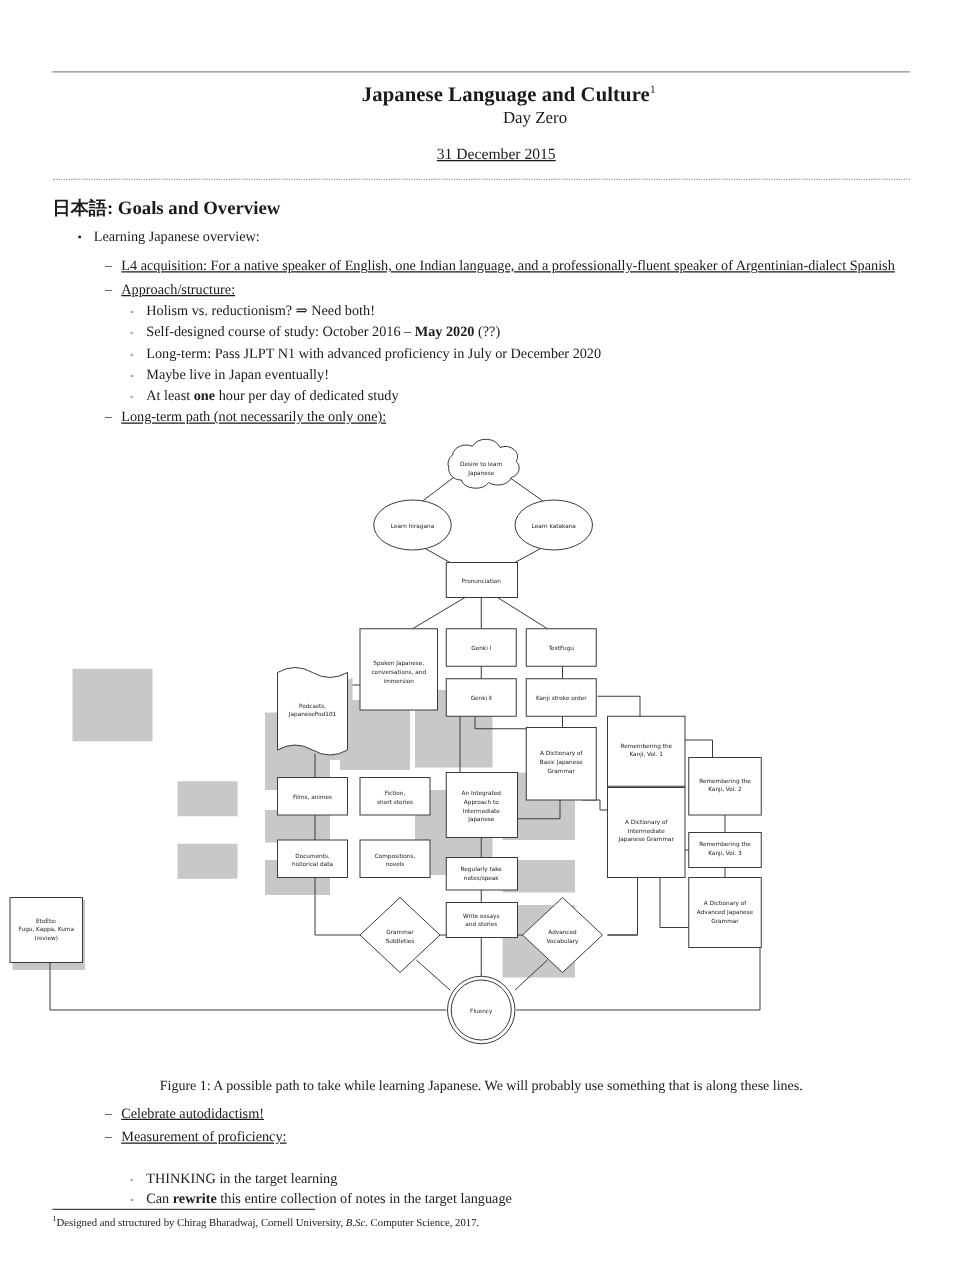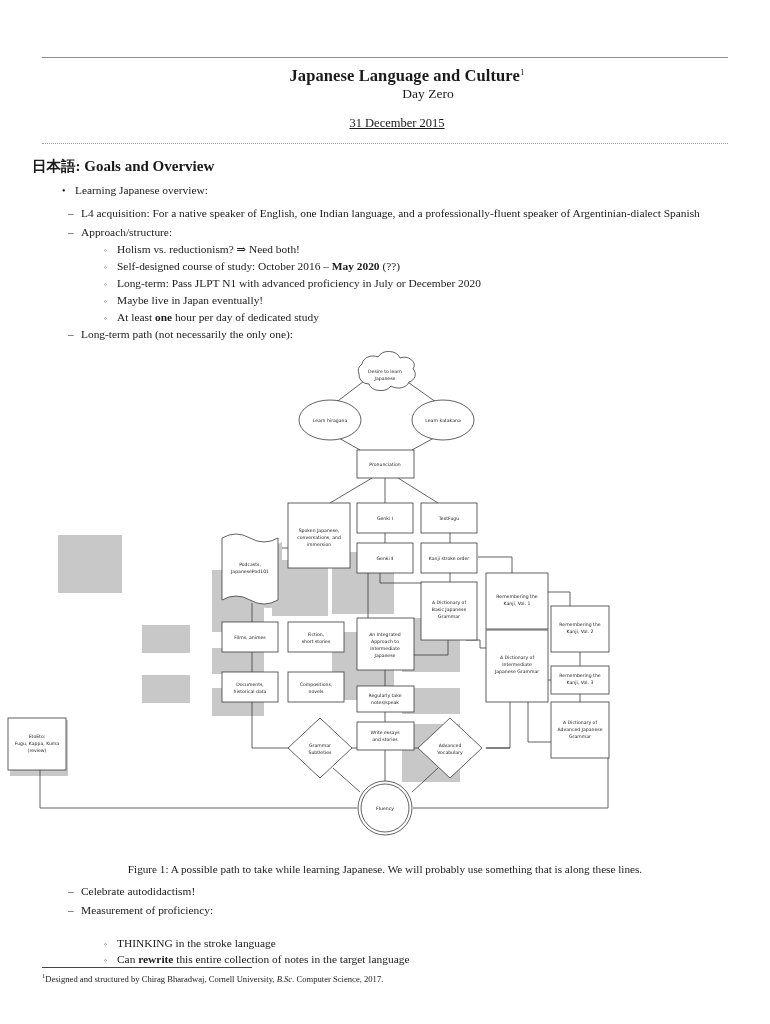--- a/index.html
+++ b/index.html
@@ -61,39 +61,39 @@
     left: 12px; top: 116px;
     width: 770px;
     text-align: center;
     font-size: 12.5px;
     text-decoration: underline;
   }
 
   
   .section-head {
     position: absolute;
-    left: 32px; top: 157px;
+    left: 42px; top: 157px;
     font-size: 15px;
     font-weight: bold;
   }
   .section-head .jp {
     font-family: "DejaVu Sans", sans-serif;
     font-weight: bold;
     font-size: 14.5px;
   }
 
   
   .lvl1, .lvl2, .lvl3 {
     position: absolute;
     font-size: 11.4px;
     line-height: 1;
     white-space: nowrap;
   }
   .lvl1 { left: 62px; }
-  .lvl2 { left: 68px; }
+  .lvl2 { left: 84px; text-decoration: underline; }
   .lvl3 { left: 104px; }
   .mk {
     display: inline-block;
     width: 13px;
     font-size: 10px;
   }
   .mk.dash { font-size: 11.4px; }
   .mk.circ { font-size: 8px; }
   .b { font-weight: bold; }
 
@@ -457,21 +457,21 @@
 
   <div class="fig-caption">Figure 1: A possible path to take while learning Japanese. We will probably use something that is along these lines.</div>
 
   <div class="lvl2" style="top:886px">
     <span class="mk dash">–</span><span>Celebrate autodidactism!</span>
   </div>
   <div class="lvl2" style="top:905px">
     <span class="mk dash">–</span><span>Measurement of proficiency:</span>
   </div>
   <div class="lvl3" style="top:938px">
-    <span class="mk circ">◦</span><span>THINKING in the stroke language</span>
+    <span class="mk circ">◦</span><span>THINKING in the target learning</span>
   </div>
   <div class="lvl3" style="top:954px">
     <span class="mk circ">◦</span><span>Can </span><span class="b">rewrite</span><span> this entire collection of notes in the target language</span>
   </div>
 
   <div class="fn-rule"></div>
   <div class="footnote">
     <sup>1</sup><span>Designed and structured by Chirag Bharadwaj, Cornell University, </span><i>B.Sc.</i><span> Computer Science, 2017.</span>
   </div>
 

